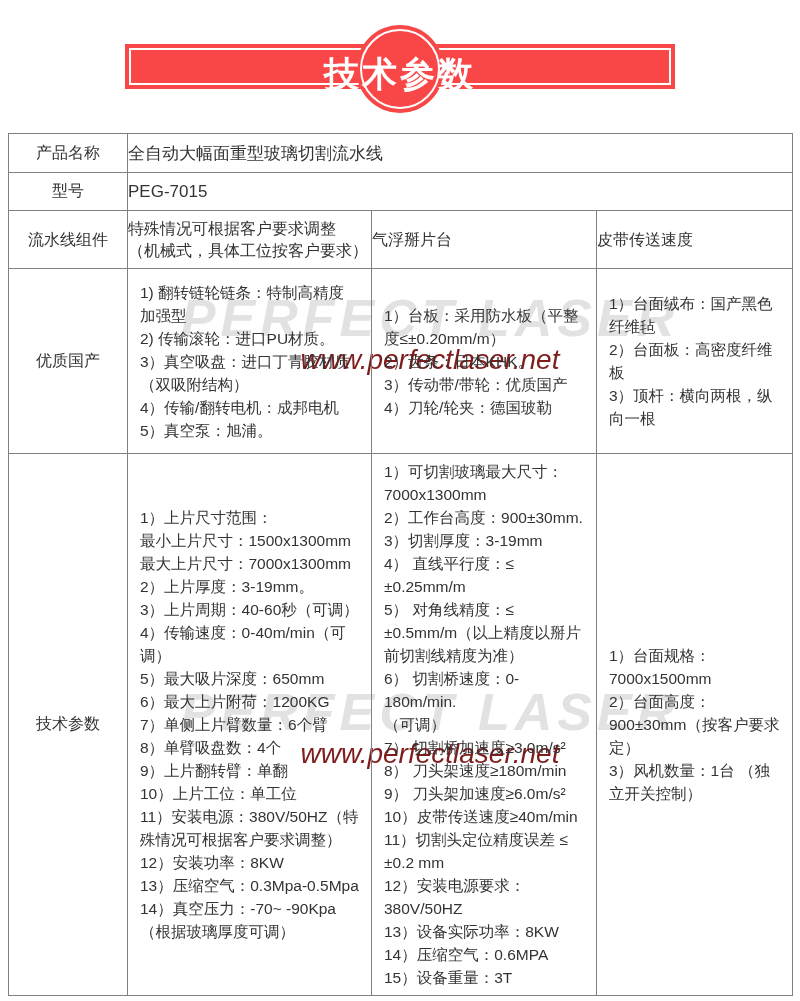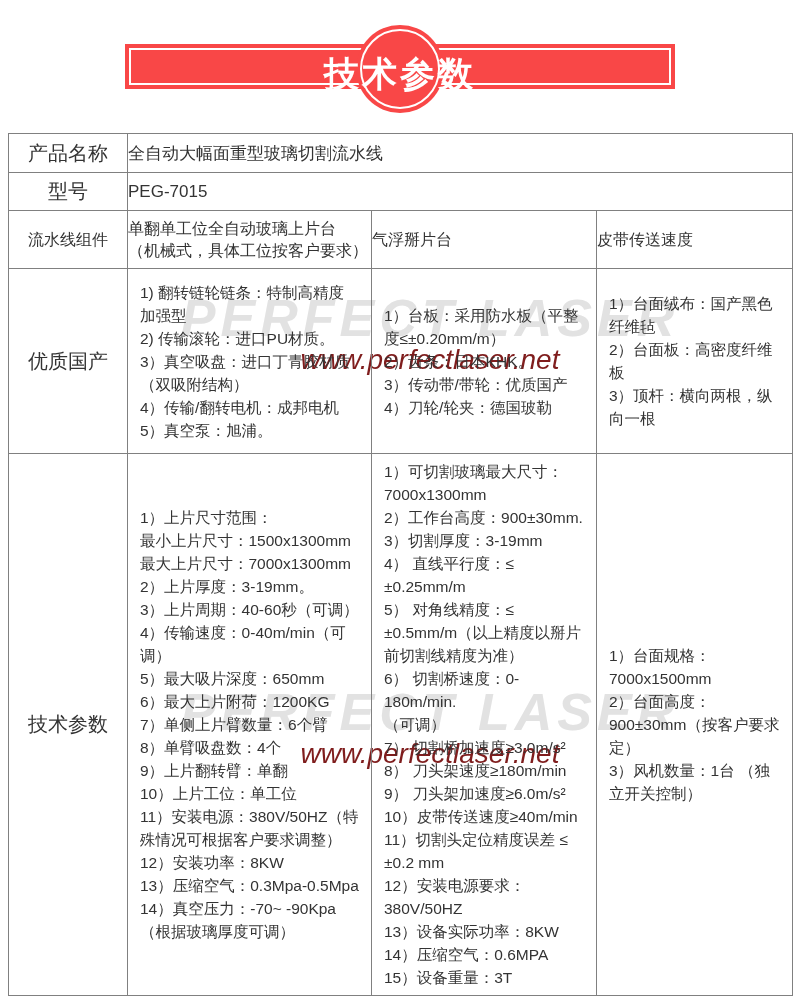--- a/index.html
+++ b/index.html
@@ -56,21 +56,21 @@
     position:relative; z-index:2;
     border-collapse:collapse; table-layout:fixed;
     margin-left:8px; width:784px;
     background:transparent;
   }
   table.spec td {
     border:1px solid #808080;
     vertical-align:middle;
     color:#333333;
   }
-  td.hd   { text-align:center; font-size:20px; }
+  td.hd   { text-align:center; font-size:16px; }
   td.mid  { font-size:17px; }
   td.body { font-size:15.5px; line-height:23px; padding:6px 12px; text-align:left; }
   .pre    { white-space:pre-line; }
   tr.r1 td { height:39px; }
   tr.r2 td { height:38px;margin-top:27px; }
   tr.r3 td { height:58px; font-size:16px; line-height:22px; }
   tr.r4 td { height:185px; }
   tr.r5 td { height:524px; }
 </style>
 </head>
@@ -102,21 +102,21 @@
       <tr class="r1">
     <td class="hd">产品名称</td>
     <td class="mid" colspan="3">全自动大幅面重型玻璃切割流水线</td>
   </tr>
   <tr class="r2">
     <td class="hd">型号</td>
     <td class="mid" colspan="3">PEG-7015</td>
   </tr>
   <tr class="r3">
     <td class="hd">流水线组件</td>
-    <td class="mid pre">单翻单工位全自动玻璃上片台
+    <td class="mid pre">特殊情况可根据客户要求调整
 （机械式，具体工位按客户要求）</td>
     <td class="mid">气浮掰片台</td>
     <td class="mid">皮带传送速度</td>
   </tr>
   <tr class="r4">
     <td class="hd">优质国产</td>
     <td class="body pre">1) 翻转链轮链条：特制高精度加强型
 2) 传输滚轮：进口PU材质。
 3）真空吸盘：进口丁青胶材质（双吸附结构）
 4）传输/翻转电机：成邦电机

